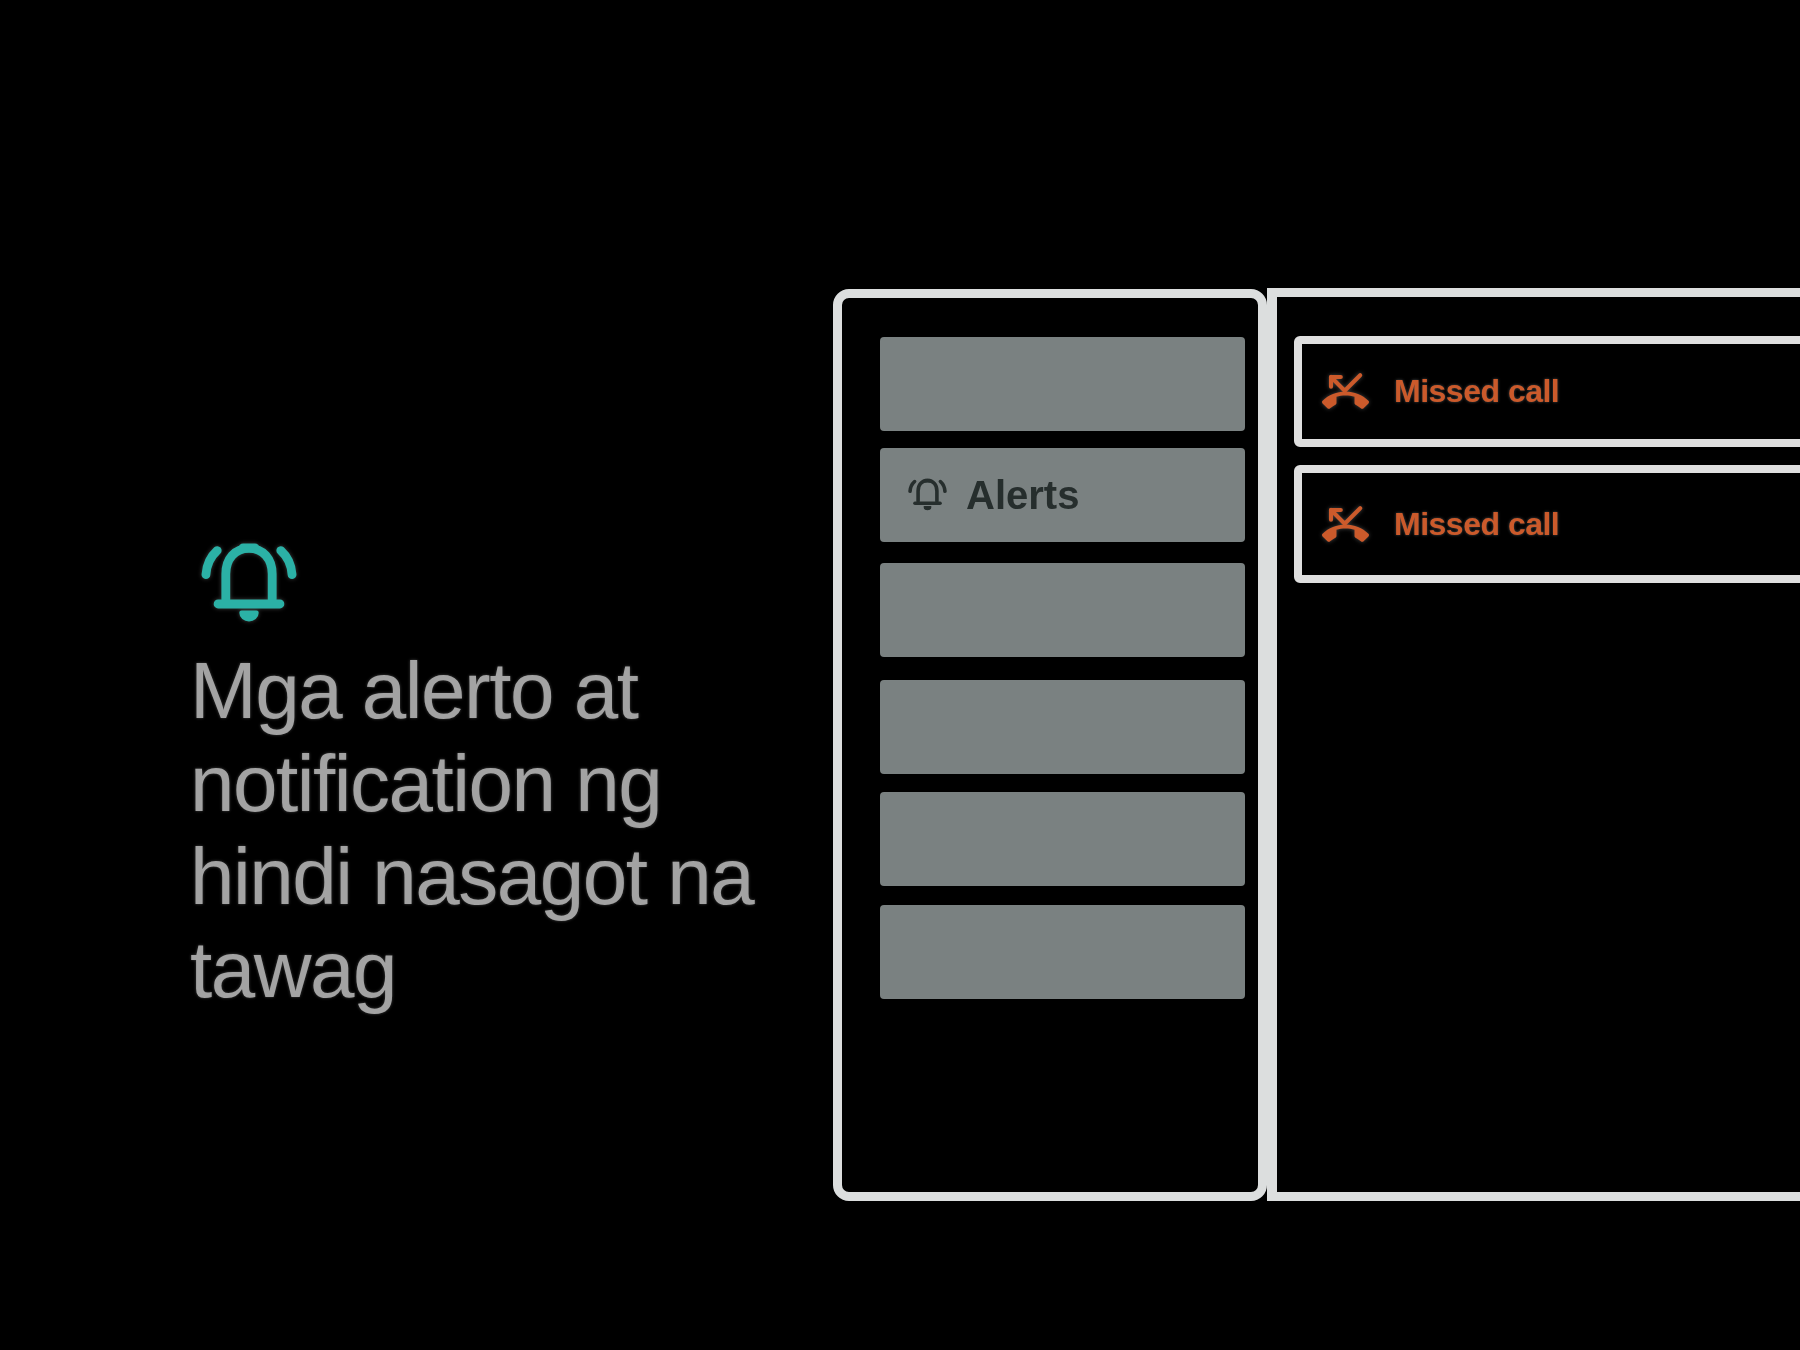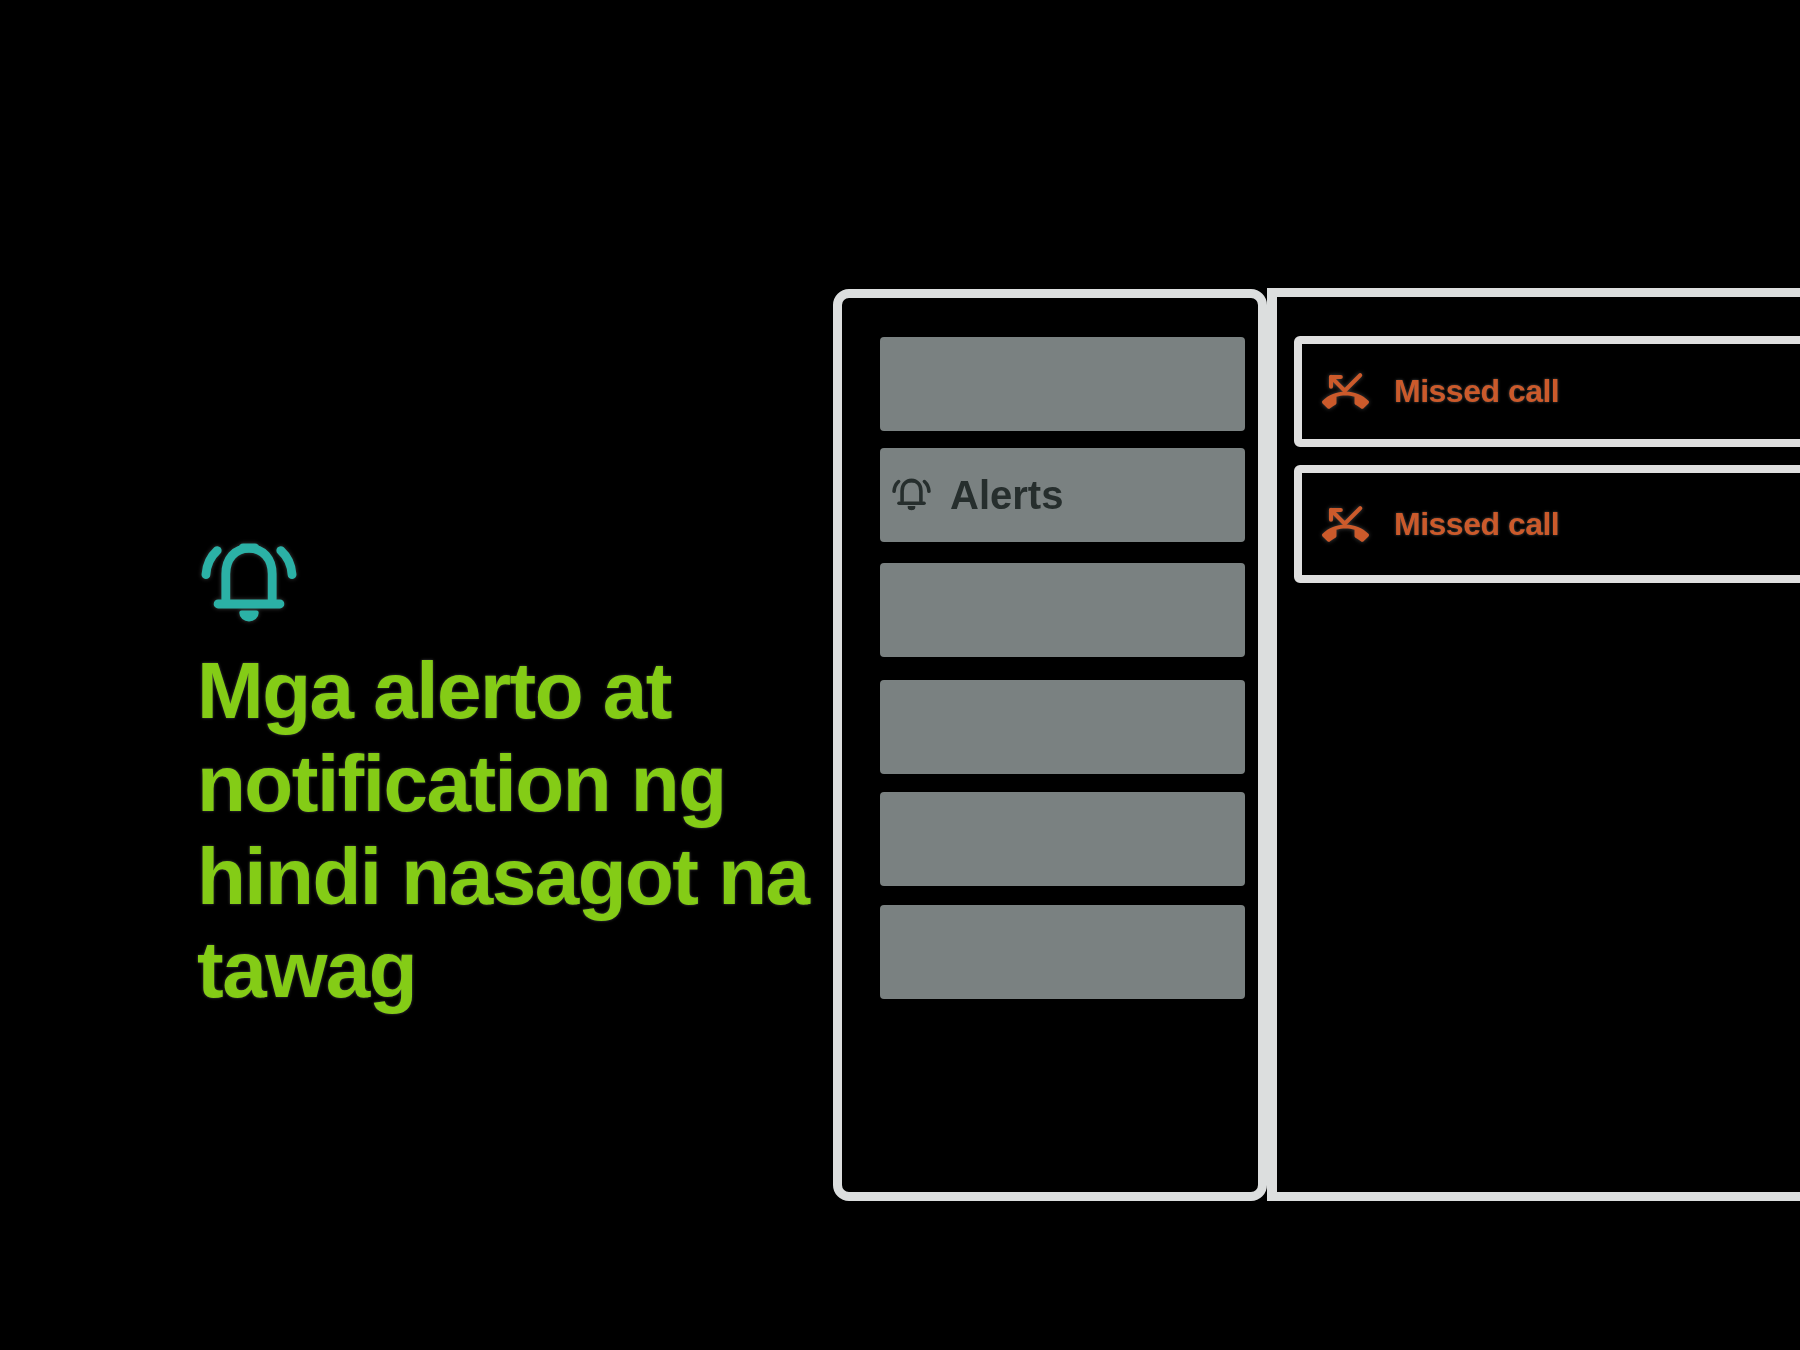--- a/index.html
+++ b/index.html
@@ -13,46 +13,46 @@
   .stage { position: absolute; inset: 0; width: 1800px; height: 1350px; }
 
   
   .feature-icon {
     position: absolute; left: 196px; top: 531px;
     width: 106px; height: 108px;
     color: #2BB1A6;
     filter: drop-shadow(0 0 2px rgba(140,140,140,.45));
   }
   .feature-heading {
-    position: absolute; left: 197px; top: 644px;
+    position: absolute; left: 190px; top: 644px;
     width: 625px;
     font-size: 80px; line-height: 93px;
-    font-weight: bold;
+    font-weight: normal;
     letter-spacing: -1.5px;
-    color: #84cc16;
+    color: #a3a3a3;
     text-shadow: 0 0 3px rgba(140,140,140,.5);
   }
 
   
   .phone-panel {
     position: absolute; left: 833px; top: 289px;
     width: 434px; height: 912px;
     box-sizing: border-box;
     border: 9px solid #DCDEDE;
     border-radius: 16px;
     background: transparent;
   }
   .menu-row {
     position: absolute; left: 880px;
     width: 365px; height: 94px;
     background: #7A8181;
     border-radius: 4px;
     display: flex; align-items: center;
     box-sizing: border-box;
-    padding-left: 10px;
+    padding-left: 26px;
   }
   .menu-row.r0 { top: 337px; }
   .menu-row.r1 { top: 448px; }
   .menu-row.r2 { top: 563px; }
   .menu-row.r3 { top: 680px; }
   .menu-row.r4 { top: 792px; }
   .menu-row.r5 { top: 905px; }
   .menu-row .row-icon {
     width: 43px; height: 43px;
     color: #262E2D;

